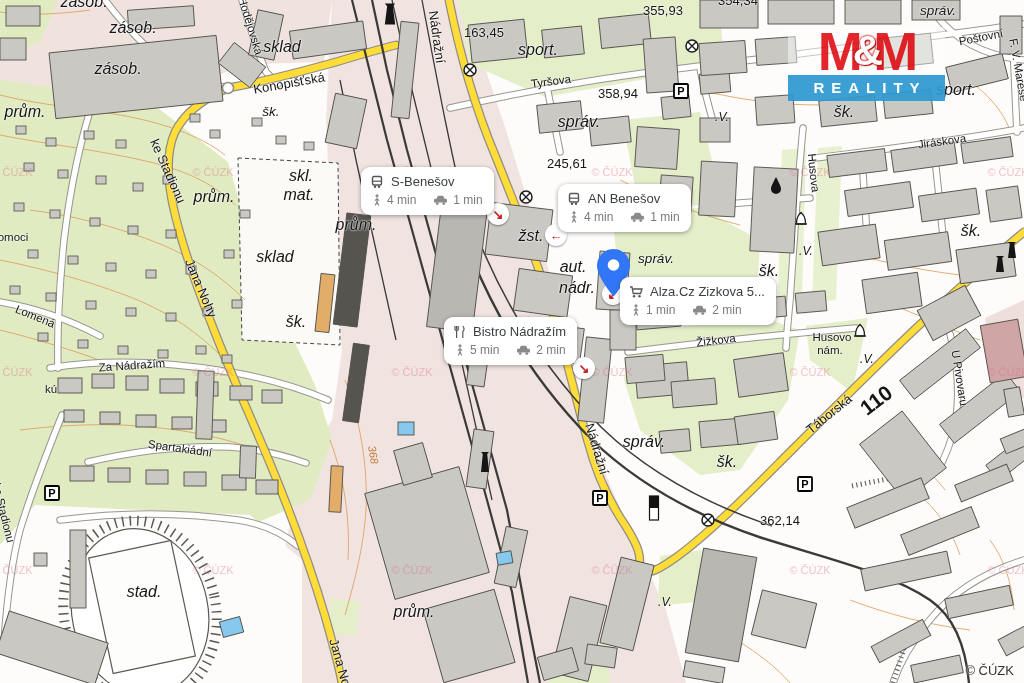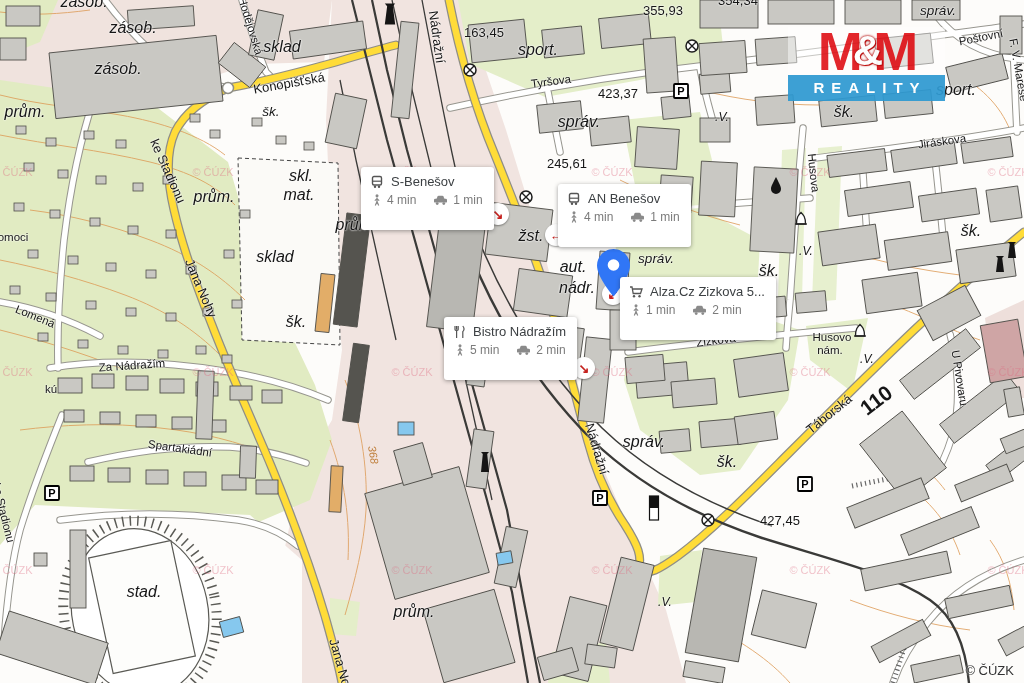--- a/index.html
+++ b/index.html
@@ -20,22 +20,22 @@
   .rn{font-size:21px;font-weight:700}
   .ct{color:#c0803e;font-size:11px;font-style:italic;text-shadow:none}
   .sm{font-style:italic;font-size:12px}
   .wm{position:absolute;color:rgba(222,108,130,.40);font-size:11px;white-space:nowrap;
       transform:translate(-50%,-50%)}
   .dir{position:absolute;width:22px;height:22px;border-radius:50%;background:#fff;
        box-shadow:0 1px 2px rgba(0,0,0,.4);color:#c5221f;font-size:13px;font-weight:bold;
        display:flex;align-items:center;justify-content:center;
        transform:translate(-50%,-50%);z-index:8}
   .pin{position:absolute;left:597px;top:249px;z-index:9}
-  .callout{position:absolute;background:#fff;border-radius:3px;
-       box-shadow:0 1px 4px rgba(40,40,40,.45);padding:7px 11px 23px 9px;z-index:20}
+  .callout{position:absolute;background:#fff;border-radius:9px;
+       box-shadow:0 1px 4px rgba(40,40,40,.45);padding:7px 11px 8px 9px;z-index:20}
   .co-title{display:flex;align-items:center;gap:7px;font-size:13px;color:#3c4043;white-space:nowrap}
   .co-sub{display:flex;align-items:center;gap:5px;font-size:12px;color:#7b7b7b;
        margin-top:4px;padding-left:2px;white-space:nowrap}
   .co-sub .gap{width:7px}
   .co-ic svg{display:block}
   .logo{position:absolute;left:788px;top:27px;width:157px;z-index:30;opacity:.93;
         text-align:center;user-select:none}
   .logo-top{height:48px;background:rgba(255,255,255,.5);display:flex;align-items:center;
         justify-content:center;font-weight:800;font-size:54px;line-height:48px;
         color:#e0161c;letter-spacing:-3px}
@@ -445,21 +445,21 @@
       <div class="lbl stl" style="left: 437px; top: 37px; transform: translate(-50%, -50%) rotate(82deg);">Nádražní</div>
       <div class="lbl el" style="left: 484px; top: 32px; transform: translate(-50%, -50%);">163,45</div>
       <div class="lbl al" style="left: 538px; top: 50px; transform: translate(-50%, -50%);">sport.</div>
       <div class="lbl st" style="left: 551px; top: 82px; transform: translate(-50%, -50%) rotate(-7deg);">Tyršova</div>
       <div class="lbl el" style="left: 663px; top: 10px; transform: translate(-50%, -50%);">355,93</div>
       <div class="lbl el" style="left: 738px; top: 0; transform: translate(-50%, -50%);">354,34</div>
       <div class="lbl a" style="left: 938px; top: 11px; transform: translate(-50%, -50%);">správ.</div>
       <div class="lbl st" style="left: 981px; top: 38px; transform: translate(-50%, -50%) rotate(-11deg);">Poštovní</div>
       <div class="lbl al" style="left: 956px; top: 90px; transform: translate(-50%, -50%);">sport.</div>
       <div class="lbl al" style="left: 844px; top: 112px; transform: translate(-50%, -50%);">šk.</div>
-      <div class="lbl el" style="left: 618px; top: 93px; transform: translate(-50%, -50%);">423,37</div>
+      <div class="lbl el" style="left: 618px; top: 93px; transform: translate(-50%, -50%);">358,94</div>
       <div class="lbl al" style="left: 579px; top: 122px; transform: translate(-50%, -50%);">správ.</div>
       <div class="lbl el" style="left: 567px; top: 163px; transform: translate(-50%, -50%);">245,61</div>
       <div class="lbl st" style="left: 942px; top: 142px; transform: translate(-50%, -50%) rotate(-8deg);">Jiráskova</div>
       <div class="lbl st" style="left: 1018px; top: 70px; transform: translate(-50%, -50%) rotate(80deg);">F. V. Mareše</div>
       <div class="lbl st" style="left: 813px; top: 173px; transform: translate(-50%, -50%) rotate(84deg);">Husova</div>
       <div class="lbl sm" style="left: 722px; top: 117px; transform: translate(-50%, -50%);">.V.</div>
       <div class="lbl al" style="left: 214px; top: 197px; transform: translate(-50%, -50%);">prům.</div>
       <div class="lbl al" style="left: 301px; top: 176px; transform: translate(-50%, -50%);">skl.</div>
       <div class="lbl al" style="left: 299px; top: 195px; transform: translate(-50%, -50%);">mat.</div>
       <div class="lbl al" style="left: 275px; top: 257px; transform: translate(-50%, -50%);">sklad</div>
@@ -482,21 +482,21 @@
       <div class="lbl stl" style="left: 597px; top: 449px; transform: translate(-50%, -50%) rotate(73deg);">Nádražní</div>
       <div class="lbl al" style="left: 644px; top: 442px; transform: translate(-50%, -50%);">správ.</div>
       <div class="lbl al" style="left: 727px; top: 462px; transform: translate(-50%, -50%);">šk.</div>
       <div class="lbl st" style="left: 716px; top: 341px; transform: translate(-50%, -50%) rotate(-7deg);">Žižkova</div>
       <div class="lbl st" style="left: 832px; top: 338px; transform: translate(-50%, -50%);">Husovo</div>
       <div class="lbl st" style="left: 830px; top: 351px; transform: translate(-50%, -50%);">nám.</div>
       <div class="lbl sm" style="left: 867px; top: 359px; transform: translate(-50%, -50%);">.V.</div>
       <div class="lbl stl" style="left: 829px; top: 414px; transform: translate(-50%, -50%) rotate(-39deg);">Táborská</div>
       <div class="lbl rn" style="left: 876px; top: 400px; transform: translate(-50%, -50%) rotate(-37deg);">110</div>
       <div class="lbl st" style="left: 959px; top: 378px; transform: translate(-50%, -50%) rotate(81deg);">U Pivovaru</div>
-      <div class="lbl el" style="left: 780px; top: 520px; transform: translate(-50%, -50%);">427,45</div>
+      <div class="lbl el" style="left: 780px; top: 520px; transform: translate(-50%, -50%);">362,14</div>
       <div class="lbl al" style="left: 144px; top: 592px; transform: translate(-50%, -50%);">stad.</div>
       <div class="lbl al" style="left: 414px; top: 612px; transform: translate(-50%, -50%);">prům.</div>
       <div class="lbl st" style="left: 3px; top: 513px; transform: translate(-50%, -50%) rotate(76deg);">ke Stadionu</div>
       <div class="lbl stl" style="left: 342px; top: 669px; transform: translate(-50%, -50%) rotate(74deg);">Jana Nohy</div>
       <div class="lbl sm" style="left: 665px; top: 602px; transform: translate(-50%, -50%);">.V.</div>
     </div>
 
 <div class="dir" style="left:498px;top:214px">↘</div>
 <div class="dir" style="left:556px;top:235px">←</div>
 <div class="dir" style="left:613px;top:294px">↙</div>

